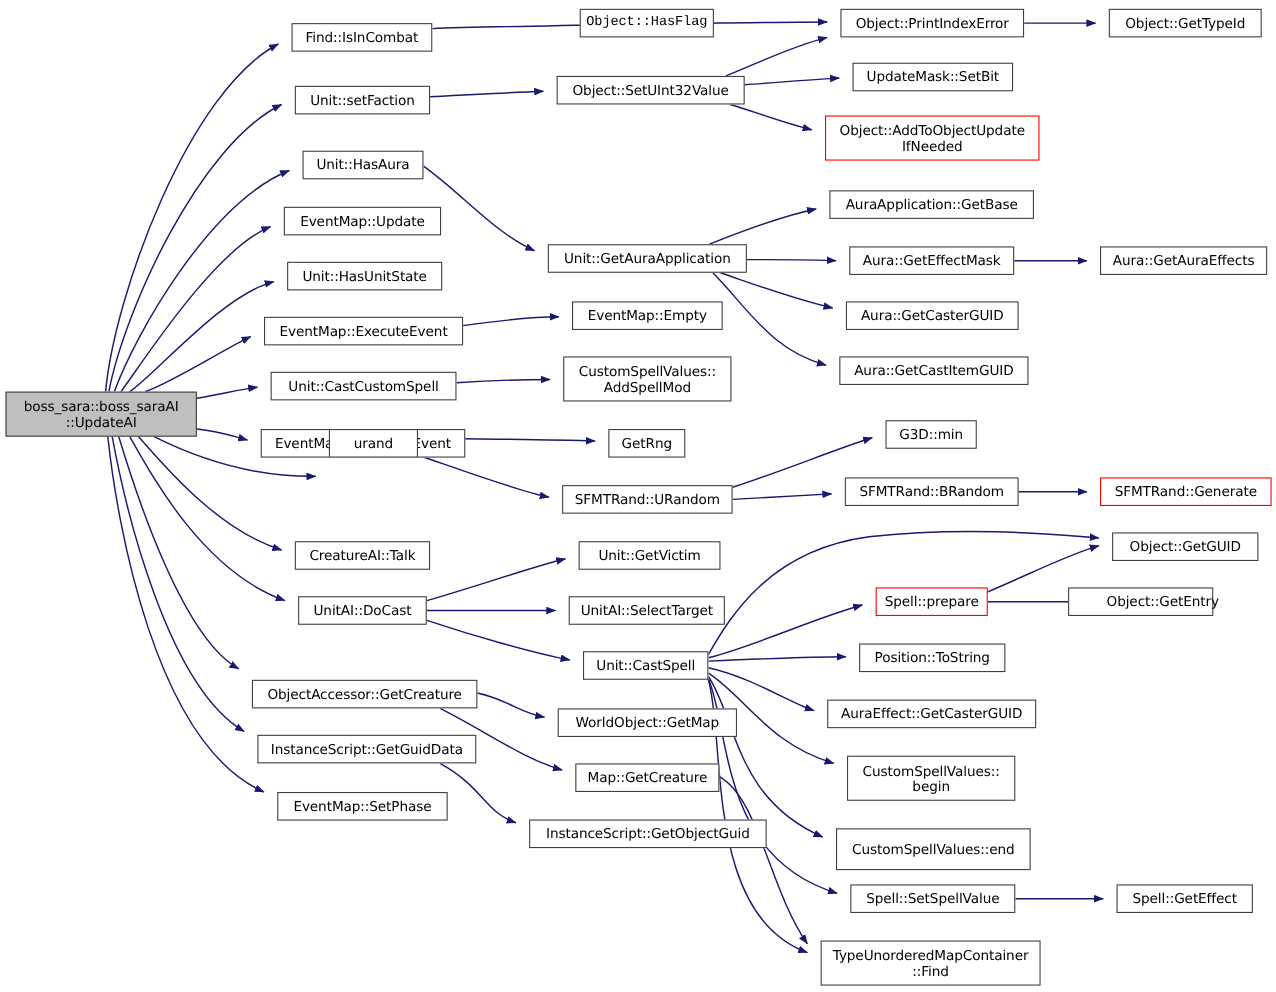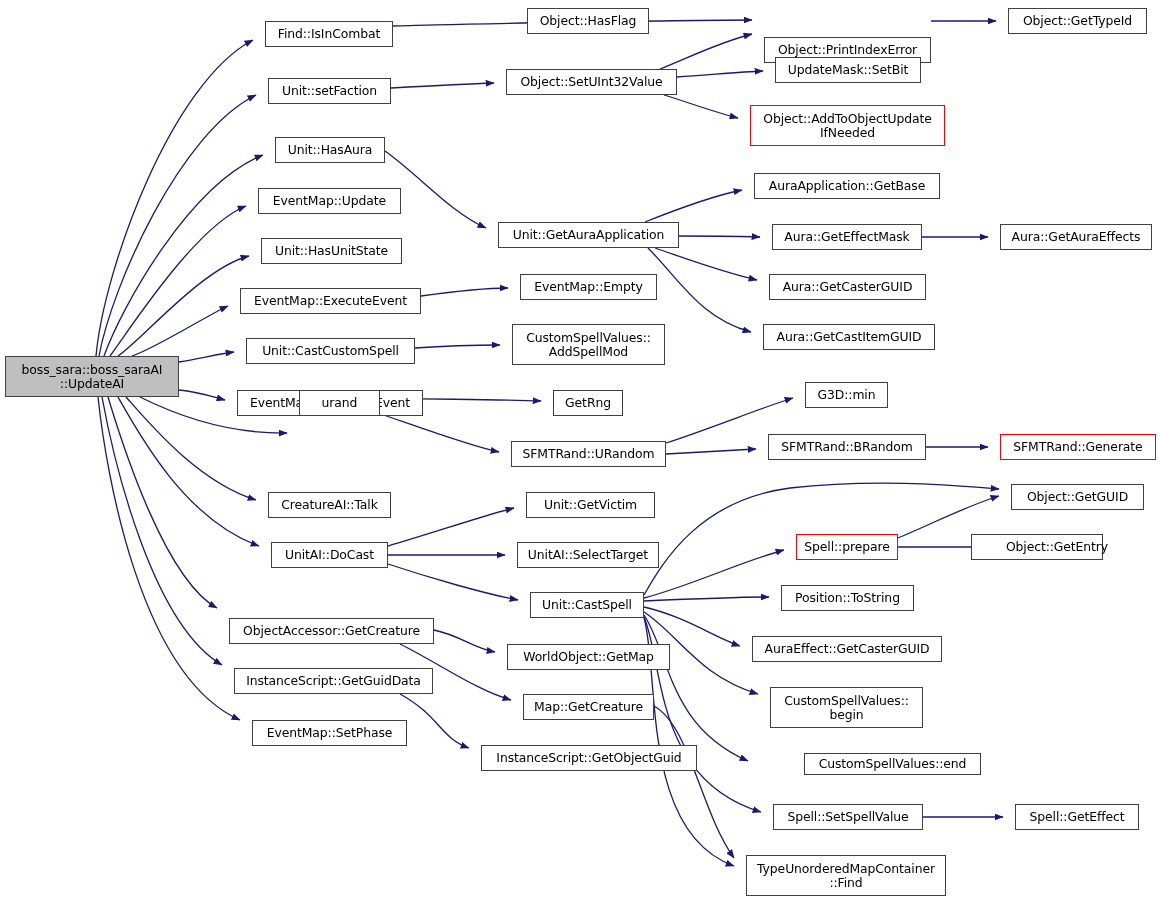--- a/index.html
+++ b/index.html
@@ -122,50 +122,50 @@
       <div class="node" style="left: 261px; top: 238px; width: 141px; height: 26px;">Unit::HasUnitState</div>
       <div class="node" style="left: 240px; top: 288px; width: 181px; height: 26px;">EventMap::ExecuteEvent</div>
       <div class="node" style="left: 246px; top: 338px; width: 169px; height: 26px;">Unit::CastCustomSpell</div>
       <div class="node" style="left: 237px; top: 390px; width: 186px; height: 26px;">EventMap::ScheduleEvent</div>
       <div class="node" style="left: 299px; top: 390px; width: 81px; height: 26px;">urand</div>
       <div class="node" style="left: 268px; top: 492px; width: 123px; height: 26px;">CreatureAI::Talk</div>
       <div class="node" style="left: 271px; top: 542px; width: 117px; height: 26px;">UnitAI::DoCast</div>
       <div class="node" style="left: 229px; top: 618px; width: 205px; height: 26px;">ObjectAccessor::GetCreature</div>
       <div class="node" style="left: 234px; top: 668px; width: 199px; height: 26px;">InstanceScript::GetGuidData</div>
       <div class="node" style="left: 252px; top: 720px; width: 155px; height: 26px;">EventMap::SetPhase</div>
-      <div class="node" style="left: 527px; top: 8px; width: 122px; height: 26px;">Object::HasFlag</div>
+      <div class="node" style="left: 527px; top: 8px; width: 122px; height: 26px; font-family: Liberation Mono, monospace;">Object::HasFlag</div>
       <div class="node" style="left: 506px; top: 69px; width: 171px; height: 26px;">Object::SetUInt32Value</div>
       <div class="node" style="left: 498px; top: 222px; width: 181px; height: 26px;">Unit::GetAuraApplication</div>
       <div class="node" style="left: 520px; top: 274px; width: 137px; height: 26px;">EventMap::Empty</div>
       <div class="node" style="left: 512px; top: 324px; width: 153px; height: 41px;">CustomSpellValues::
 AddSpellMod</div>
       <div class="node" style="left: 553px; top: 390px; width: 70px; height: 26px;">GetRng</div>
       <div class="node" style="left: 511px; top: 441px; width: 155px; height: 26px; text-align: right;">SFMTRand::URandom</div>
       <div class="node" style="left: 526px; top: 492px; width: 129px; height: 26px;">Unit::GetVictim</div>
       <div class="node" style="left: 517px; top: 542px; width: 142px; height: 26px;">UnitAI::SelectTarget</div>
       <div class="node" style="left: 530px; top: 592px; width: 114px; height: 26px;">Unit::CastSpell</div>
       <div class="node" style="left: 507px; top: 644px; width: 163px; height: 26px;">WorldObject::GetMap</div>
       <div class="node" style="left: 523px; top: 694px; width: 131px; height: 26px;">Map::GetCreature</div>
       <div class="node" style="left: 481px; top: 745px; width: 216px; height: 26px;">InstanceScript::GetObjectGuid</div>
-      <div class="node" style="left: 764px; top: 8px; width: 167px; height: 26px; margin-top: 29px;">Object::PrintIndexError</div>
+      <div class="node" style="left: 764px; top: 8px; width: 167px; height: 26px;">Object::PrintIndexError</div>
       <div class="node" style="left: 775px; top: 57px; width: 146px; height: 26px; text-align: right;">UpdateMask::SetBit</div>
       <div class="node err" style="left: 750px; top: 105px; width: 195px; height: 41px;">Object::AddToObjectUpdate
 IfNeeded</div>
       <div class="node" style="left: 754px; top: 173px; width: 186px; height: 26px;">AuraApplication::GetBase</div>
       <div class="node" style="left: 772px; top: 224px; width: 150px; height: 26px;">Aura::GetEffectMask</div>
       <div class="node" style="left: 769px; top: 274px; width: 157px; height: 26px;">Aura::GetCasterGUID</div>
       <div class="node" style="left: 763px; top: 324px; width: 172px; height: 26px;">Aura::GetCastItemGUID</div>
       <div class="node" style="left: 805px; top: 382px; width: 83px; height: 26px;">G3D::min</div>
       <div class="node" style="left: 768px; top: 434px; width: 158px; height: 26px;">SFMTRand::BRandom</div>
       <div class="node err" style="left: 796px; top: 534px; width: 102px; height: 26px;">Spell::prepare</div>
       <div class="node" style="left: 781px; top: 585px; width: 133px; height: 26px;">Position::ToString</div>
       <div class="node" style="left: 752px; top: 636px; width: 190px; height: 26px;">AuraEffect::GetCasterGUID</div>
       <div class="node" style="left: 770px; top: 687px; width: 153px; height: 41px;">CustomSpellValues::
 begin</div>
-      <div class="node" style="left: 760px; top: 753px; width: 177px; height: 22px; margin-left: 44px;">CustomSpellValues::end</div>
+      <div class="node" style="left: 760px; top: 753px; width: 177px; height: 38px;">CustomSpellValues::end</div>
       <div class="node" style="left: 773px; top: 804px; width: 150px; height: 26px;">Spell::SetSpellValue</div>
       <div class="node" style="left: 746px; top: 855px; width: 200px; height: 41px;">TypeUnorderedMapContainer
 ::Find</div>
       <div class="node" style="left: 1008px; top: 8px; width: 139px; height: 26px;">Object::GetTypeId</div>
       <div class="node" style="left: 1000px; top: 224px; width: 152px; height: 26px;">Aura::GetAuraEffects</div>
       <div class="node err" style="left: 1000px; top: 434px; width: 156px; height: 26px;">SFMTRand::Generate</div>
       <div class="node" style="left: 1011px; top: 484px; width: 133px; height: 26px;">Object::GetGUID</div>
       <div class="node" style="left: 971px; top: 534px; width: 132px; height: 26px; padding-left: 40px;">Object::GetEntry</div>
       <div class="node" style="left: 1015px; top: 804px; width: 124px; height: 26px;">Spell::GetEffect</div>
     </div>

